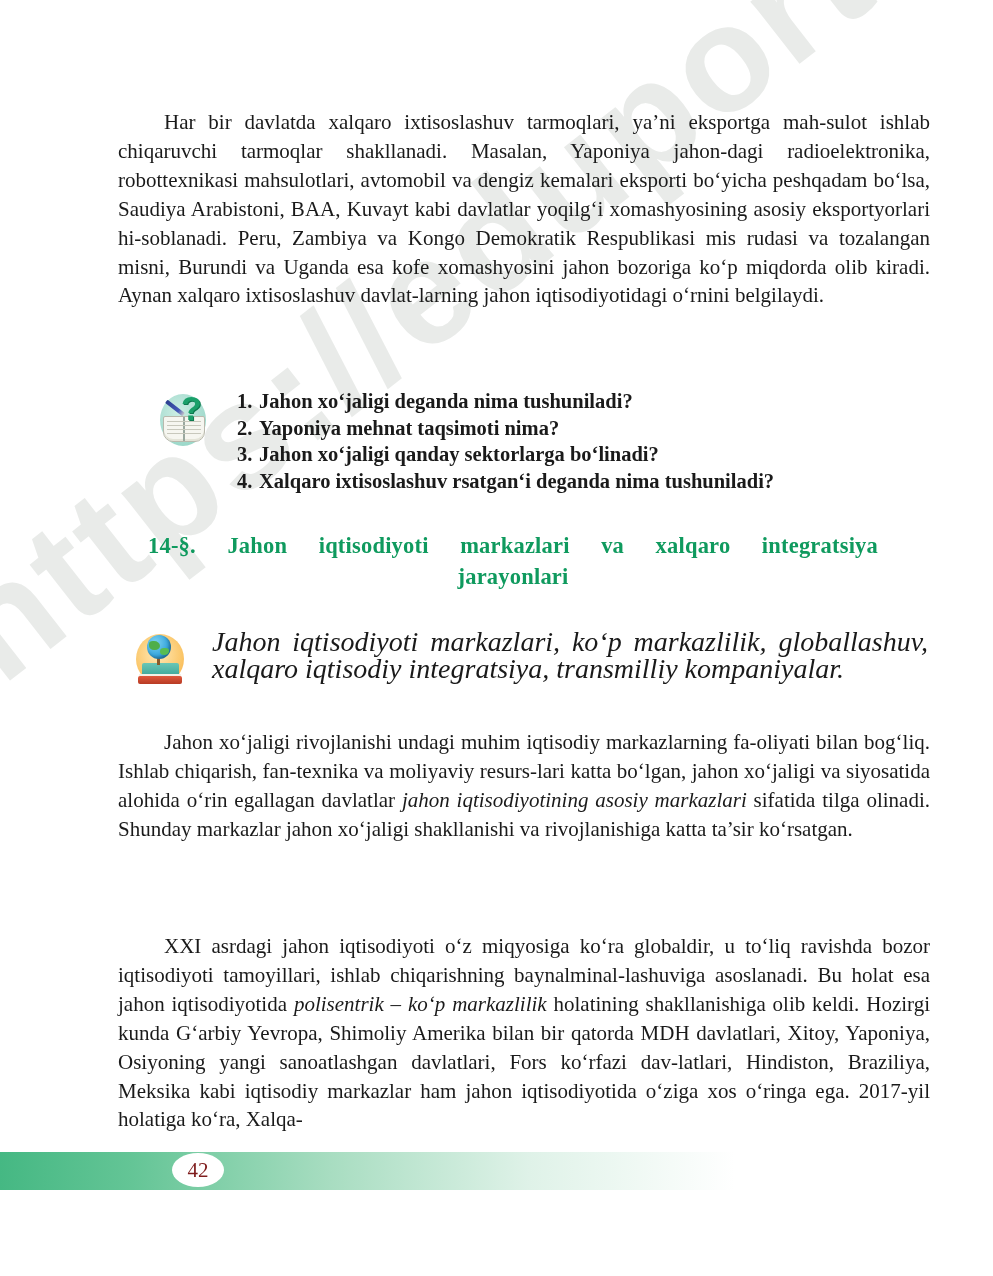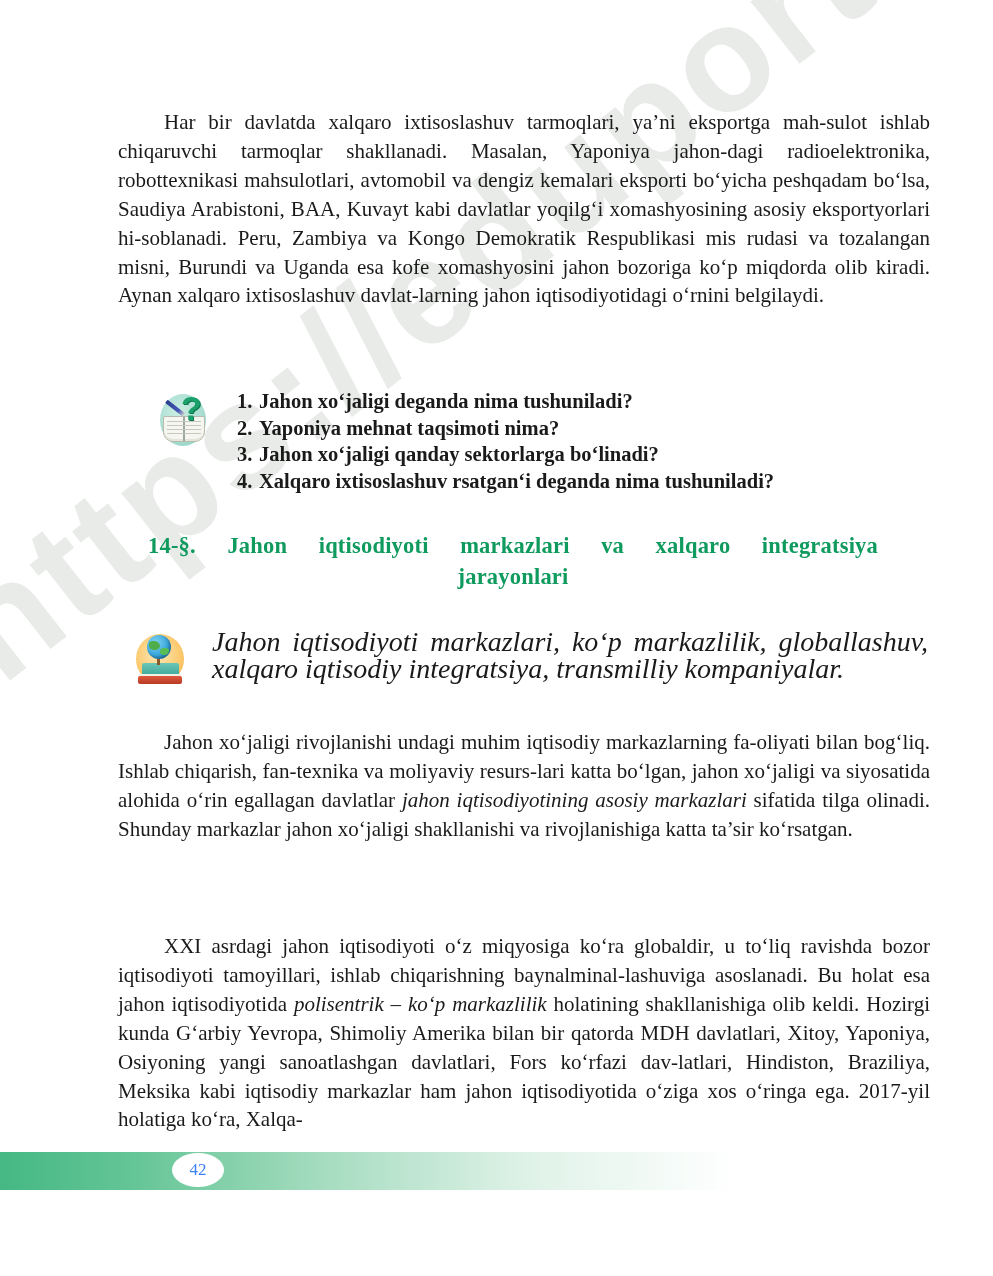--- a/index.html
+++ b/index.html
@@ -269,22 +269,22 @@
     position: absolute;
     left: 172px;
     top: 1153px;
     width: 52px;
     height: 34px;
     border-radius: 50%;
     background: #ffffff;
     display: flex;
     align-items: center;
     justify-content: center;
-    font-size: 17px;
-    color: #3b82f6;
+    font-size: 21px;
+    color: #7f1d1d;
     z-index: 4;
   }
 </style>
 </head>
 <body>
 
 <div class="page">
 
   <div class="watermark">
     <div class="watermark-text">https://eduportal.uz</div>

